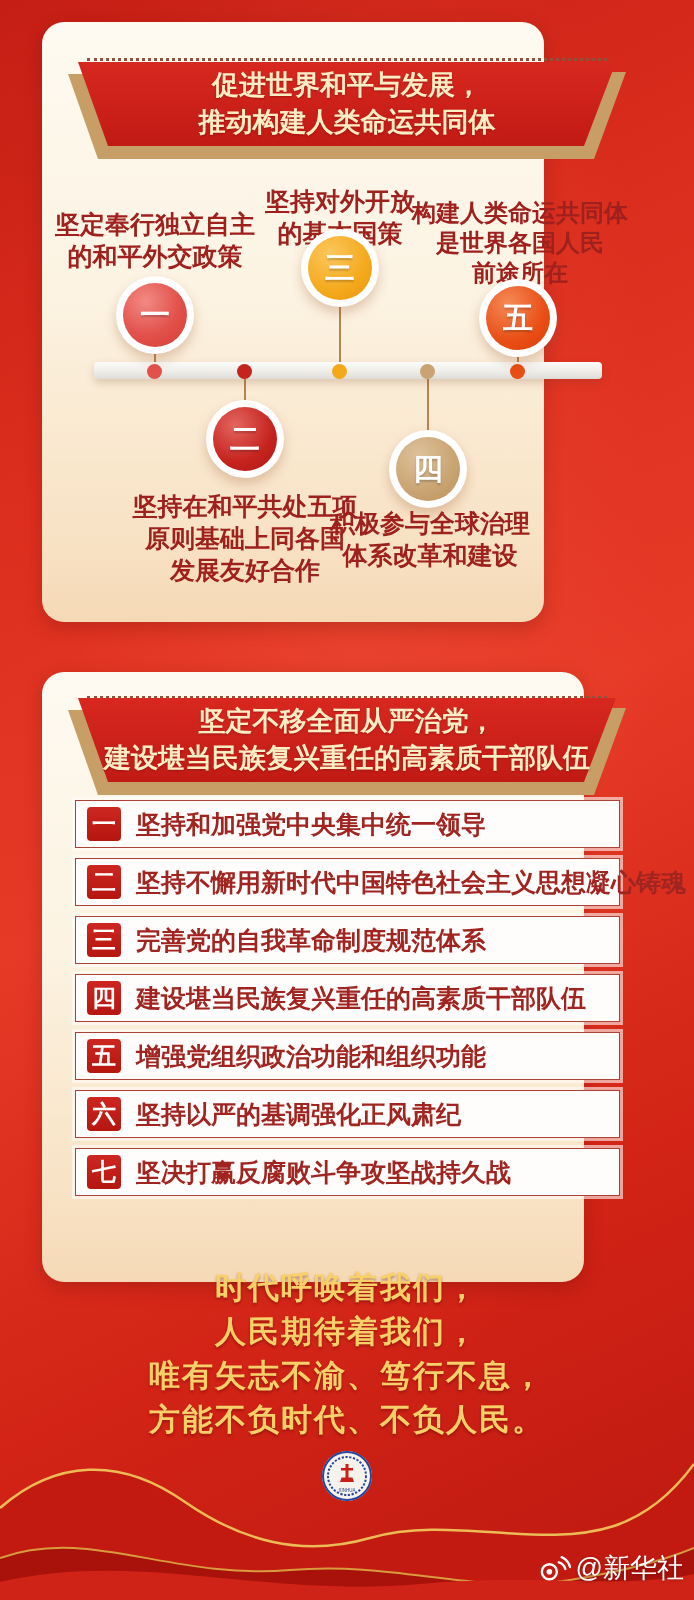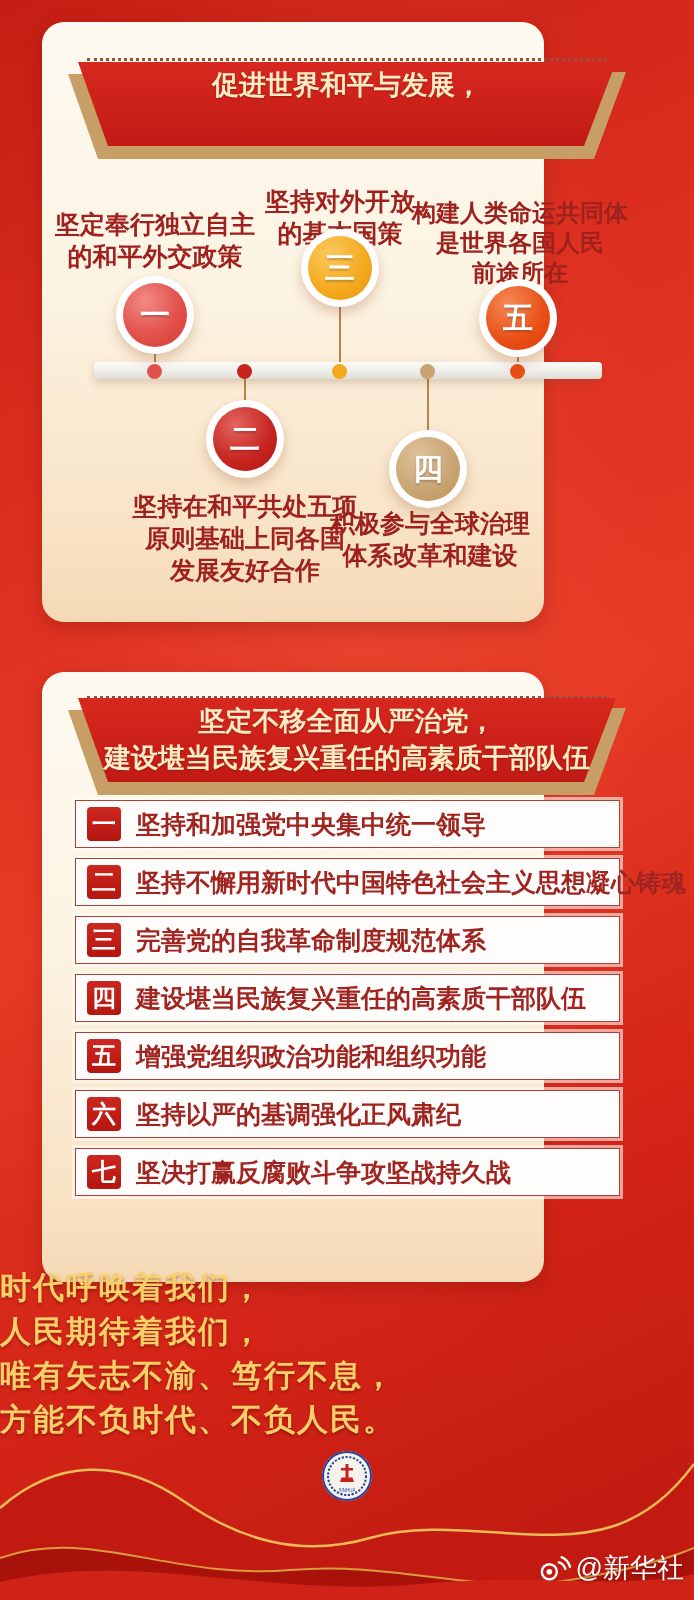--- a/index.html
+++ b/index.html
@@ -8,21 +8,21 @@
     background:linear-gradient(155deg,#c51e14 0%,#dd2f1f 28%,#e63a26 50%,#d22316 76%,#bd1910 100%);
     font-family:"Liberation Sans","DejaVu Sans",sans-serif;
   }
   .bg-sheen{position:absolute;inset:0;background:radial-gradient(ellipse at 52% 38%, rgba(255,120,90,.18), rgba(0,0,0,0) 60%);pointer-events:none;}
   .card{
     position:absolute;left:42px;width:502px;border-radius:22px;
     background:linear-gradient(180deg,#fefaf1 0%,#fcf3e2 45%,#f8e2c4 86%,#f5d9b6 100%);
     box-shadow:0 6px 18px rgba(90,10,5,.25);
   }
   #card1{top:22px;height:600px;}
-  #card2{top:672px;height:610px;}
+  #card2{top:672px;height:610px;padding-left:40px;}
   .dotline{position:absolute;left:45px;width:520px;height:0;border-top:3px dotted #93503c;}
   #card1 .dotline{top:36px;}
   #card2 .dotline{top:24px;}
   .banner{position:absolute;left:20px;width:570px;height:100px;}
   #card1 .banner{top:40px;}
   #card2 .banner{top:26px;}
   .banner svg{position:absolute;top:0;left:0;}
   .banner .btext{
     position:absolute;top:5px;left:0;width:100%;text-align:center;
     color:#fcedc4;font-weight:bold;font-size:27px;line-height:37px;
@@ -67,21 +67,21 @@
   .l5{left:348px;top:176px;width:260px;font-size:24px;line-height:30px;}
   
   .rows{position:absolute;left:33px;top:128px;width:545px;}
   .row{display:flex;align-items:center;height:48px;margin-bottom:10px;background:#fffdfb;
     border:1px solid #ad4036;box-shadow:0 0 0 3px rgba(255,252,246,.6);padding-left:11px;box-sizing:border-box;}
   .badge{width:34px;height:34px;border-radius:4px;background:linear-gradient(180deg,#cd2620,#b5160f);
     color:#fff;font-size:24px;font-weight:bold;display:flex;align-items:center;justify-content:center;
     margin-right:15px;flex:0 0 auto;}
   .row .itext{color:#a02420;font-weight:bold;font-size:25px;white-space:nowrap;}
   
-  .closing{position:absolute;left:0;top:1266px;width:694px;text-align:left;
+  .closing{position:absolute;left:0;top:1266px;width:694px;text-align:center;
     font-family:"Liberation Serif","DejaVu Serif",serif;font-weight:bold;color:#f7d069;
     font-size:31px;line-height:44px;letter-spacing:2px;text-shadow:0 2px 3px rgba(90,0,0,.4);}
   
   .emblem{position:absolute;left:321px;top:1450px;width:52px;height:52px;}
   
   .waves{position:absolute;left:0;bottom:0;width:694px;height:170px;}
   
   .watermark{position:absolute;right:10px;top:1550px;display:flex;align-items:center;gap:5px;
     color:#ffffff;font-size:27px;text-shadow:0 1px 3px rgba(80,0,0,.4);}
 </style>
@@ -107,20 +107,21 @@
       <defs>
         <linearGradient id="bred" x1="0" y1="0" x2="0" y2="1">
           <stop offset="0" stop-color="#d7281f"></stop>
             <stop offset="1" stop-color="#c11a14"></stop>
         </linearGradient>
       </defs>
       <polygon points="16,0 554,0 522,84 46,84" fill="url(#bred)"></polygon>
     </svg>
     <div class="btext">
       <div>促进世界和平与发展，</div>
+      <div>推动构建人类命运共同体</div>
     </div>
   </div>
 
   <div class="tl-label l1">坚定奉行独立自主
 的和平外交政策</div>
   <div class="tl-label l3">坚持对外开放
 的基本国策</div>
   <div class="tl-label l5">构建人类命运共同体
 是世界各国人民
 前途所在</div>

